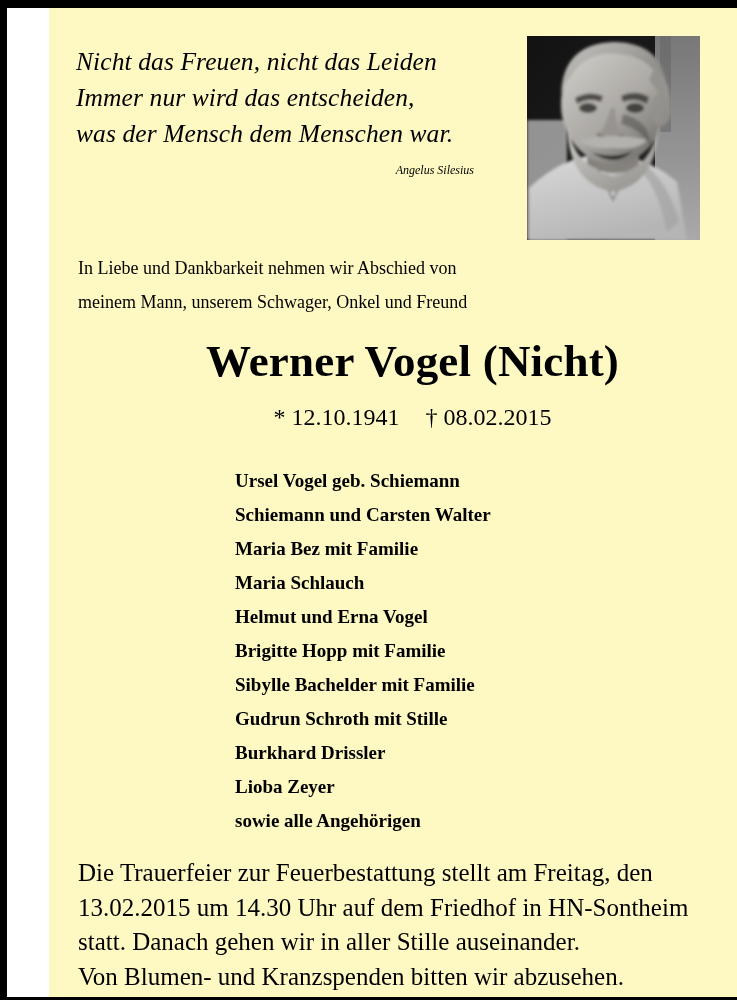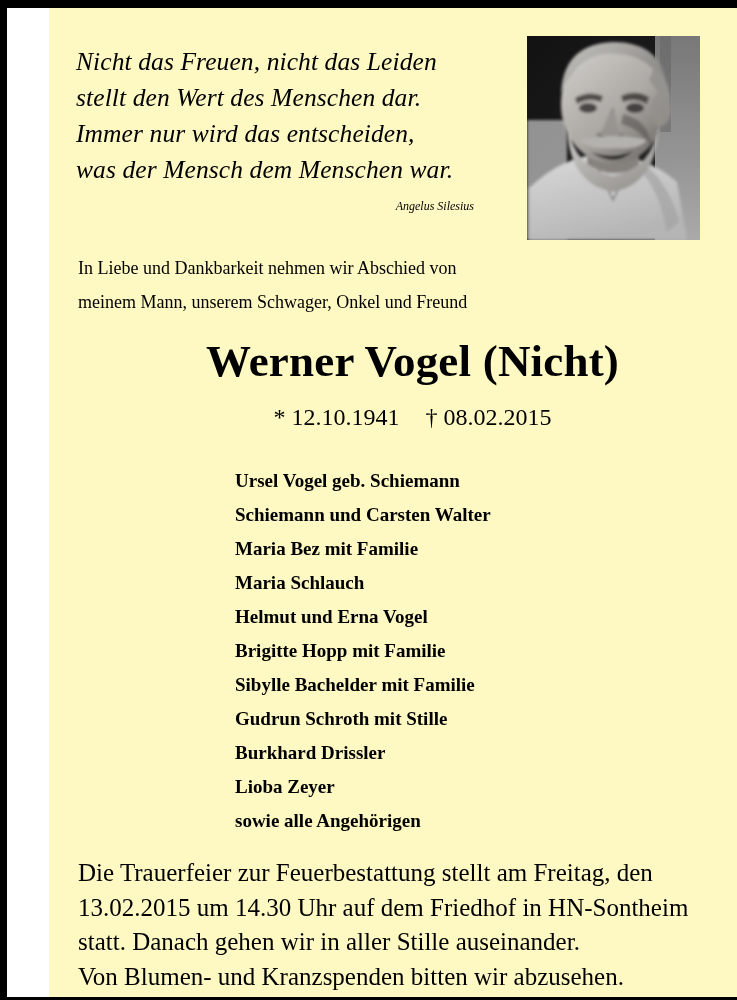--- a/index.html
+++ b/index.html
@@ -146,21 +146,20 @@
 <body>
 
 <div class="page">
 
   <div class="frame"></div>
 
   <div class="inner">
 
     <div class="poem">
       <div class="poem-line">Nicht das Freuen, nicht das Leiden</div>
-      <div class="poem-line">stellt den Wert des Menschen dar.</div>
       <div class="poem-line">Immer nur wird das entscheiden,</div>
       <div class="poem-line">was der Mensch dem Menschen war.</div>
       <div class="poem-author">Angelus Silesius</div>
     </div>
 
     <div class="portrait">
       <svg width="173" height="204" viewBox="0 0 173 204" xmlns="http://www.w3.org/2000/svg" aria-hidden="true">
         <defs>
           <linearGradient id="bgDark" x1="0" y1="0" x2="1" y2="1">
             <stop offset="0%" stop-color="#131313"></stop>

